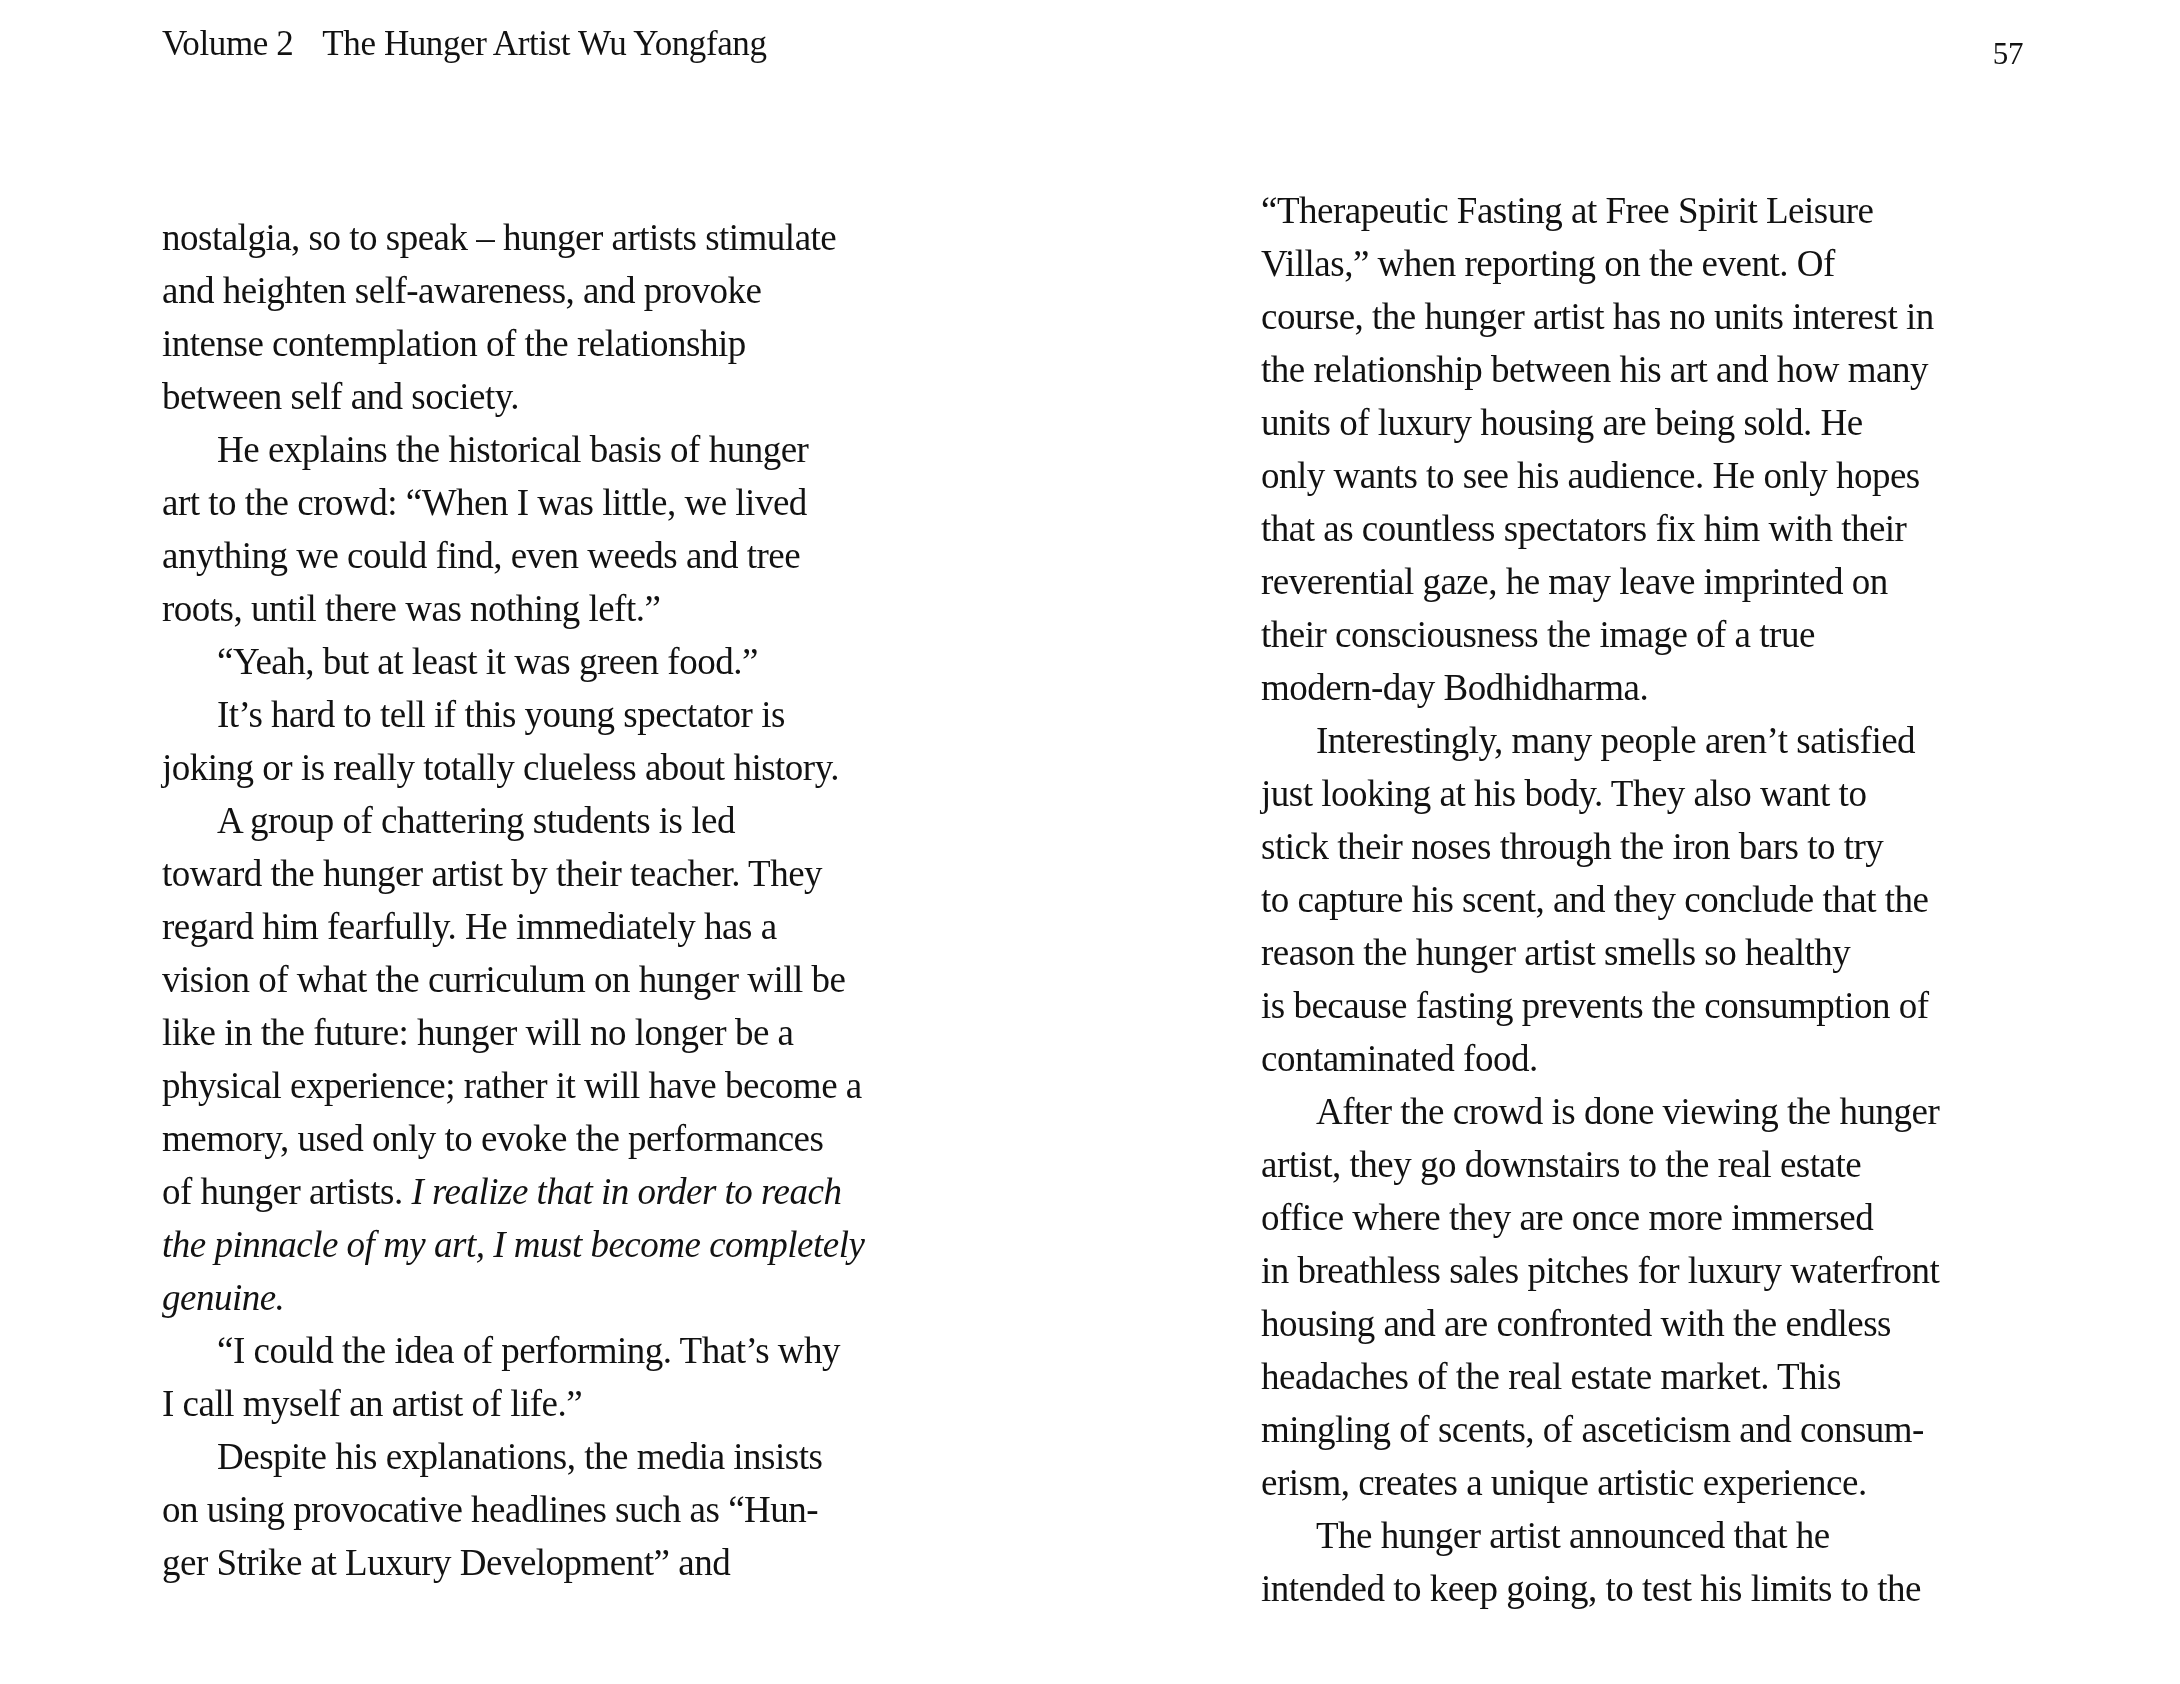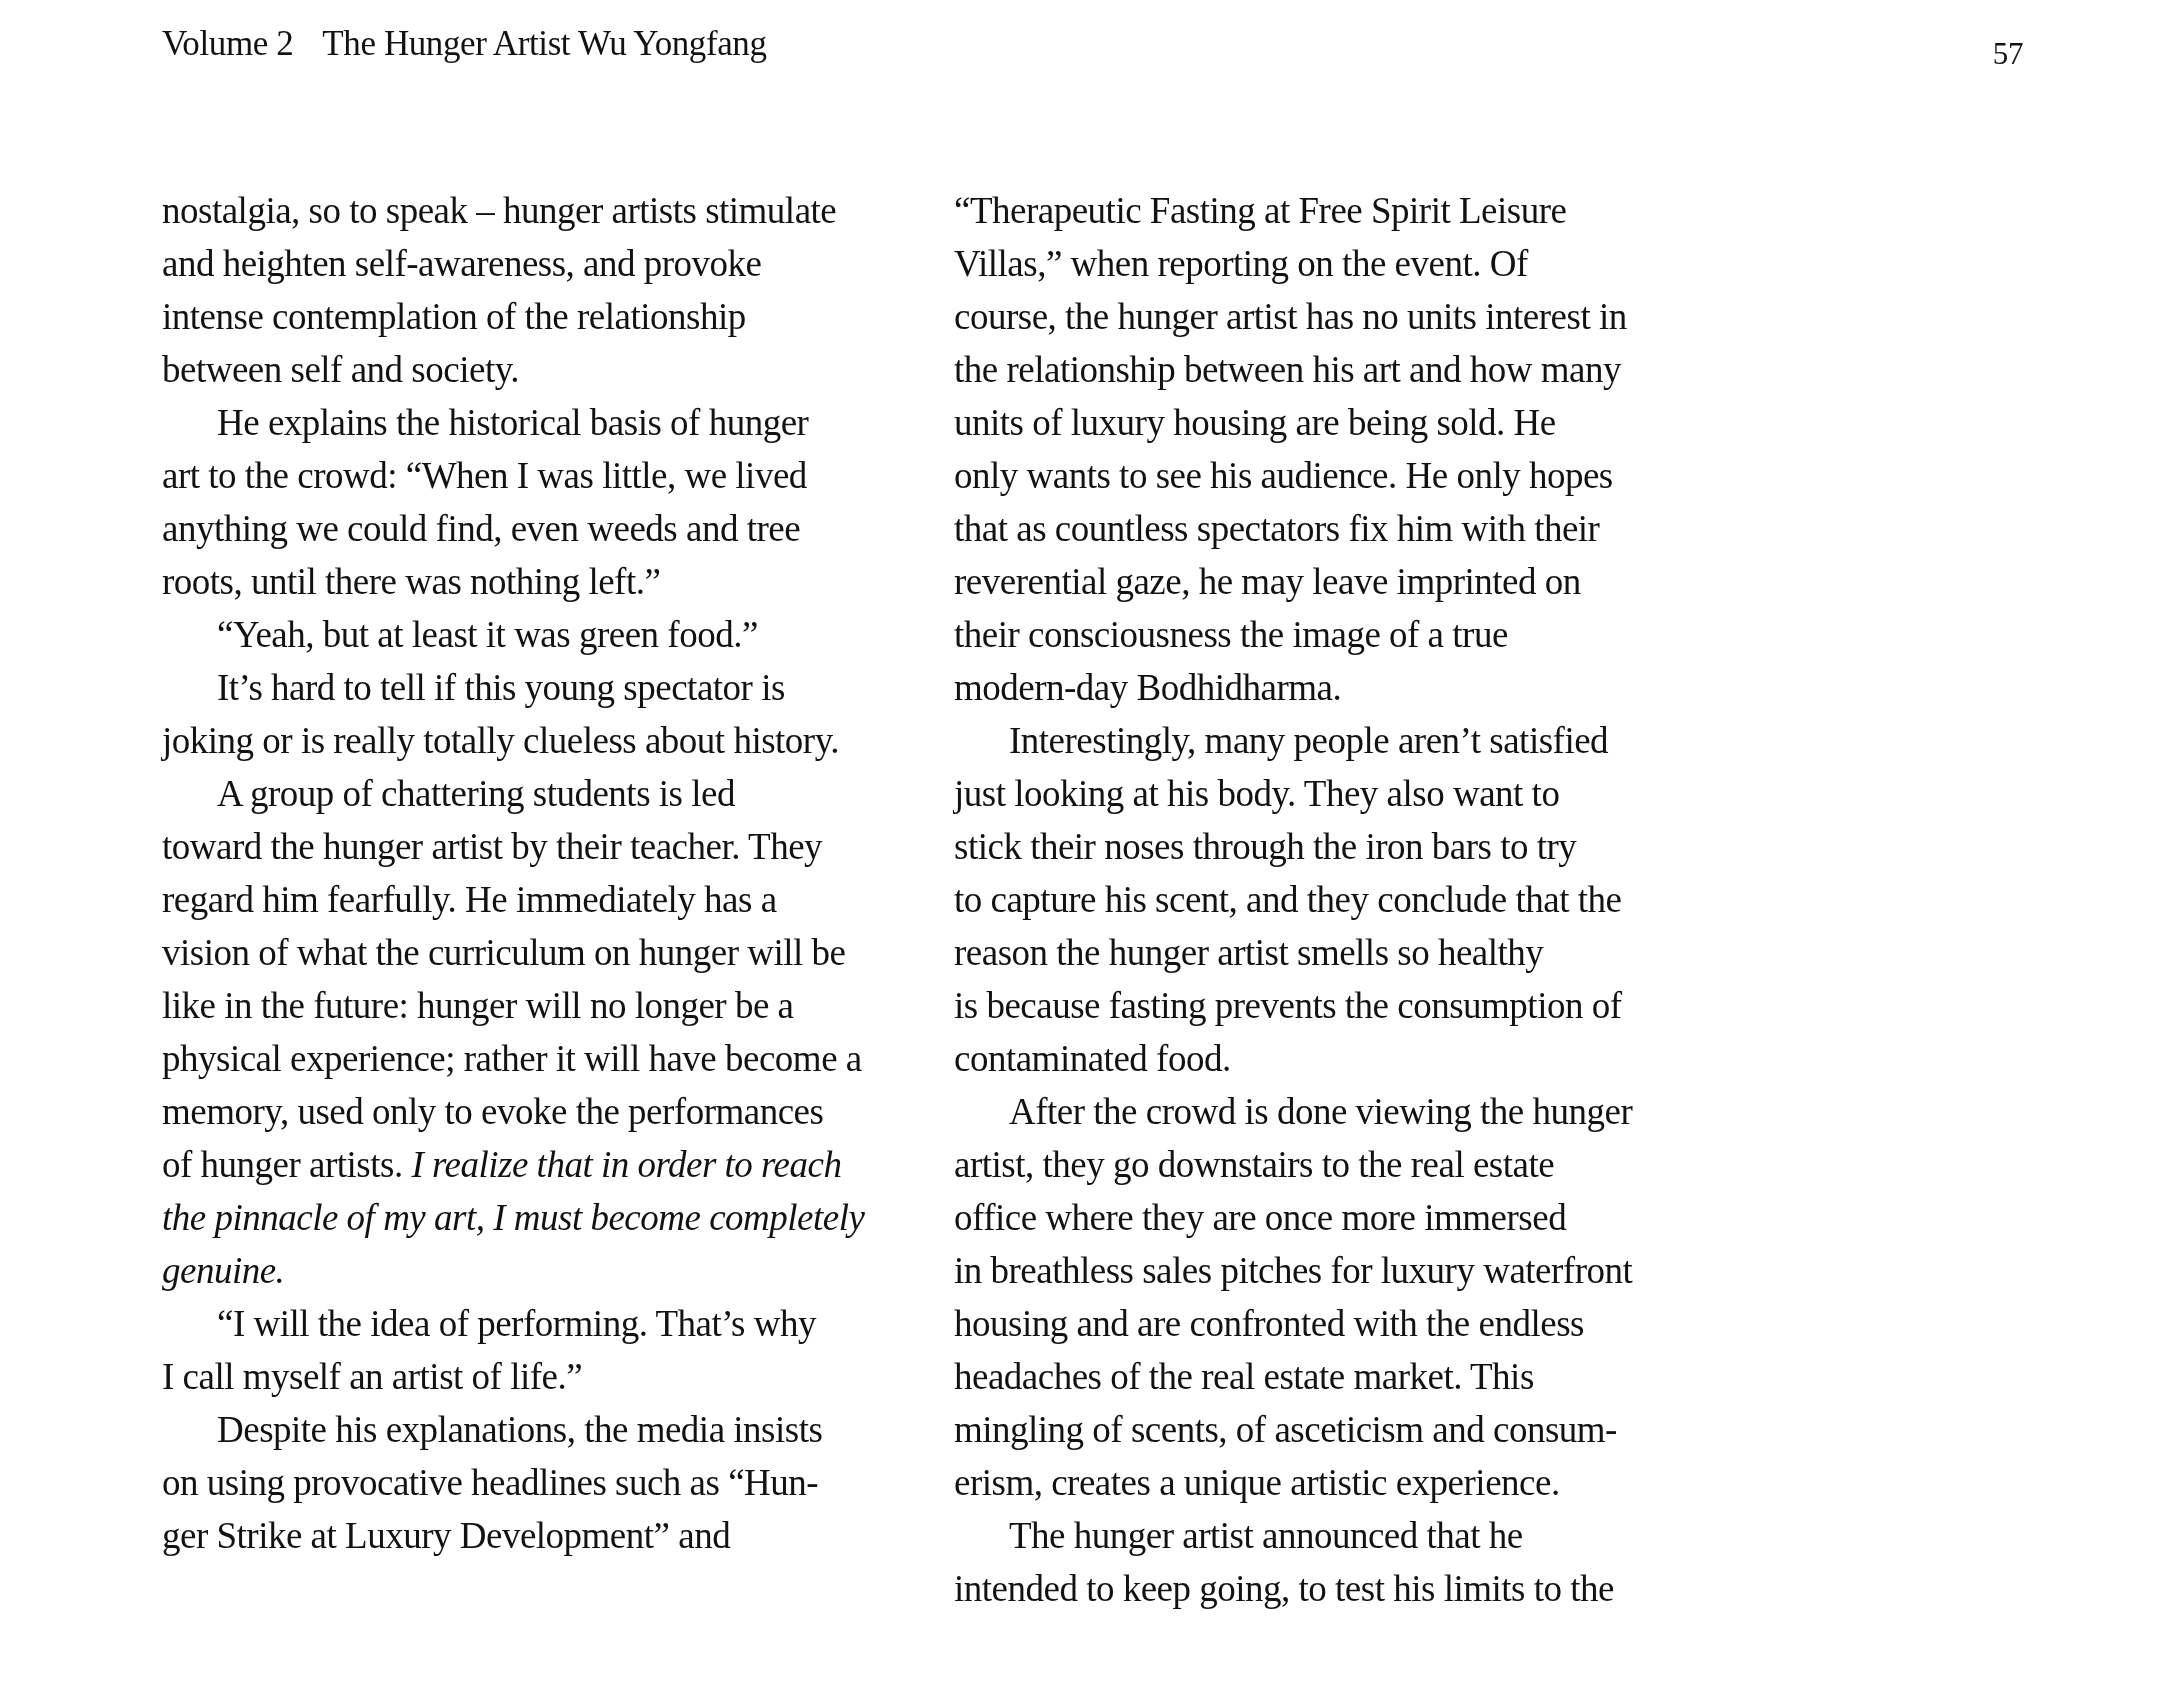--- a/index.html
+++ b/index.html
@@ -36,20 +36,22 @@
   .page-number {
     font-size: 31px;
     position: relative;
     top: 8.5px;
   }
   .columns {
     position: absolute;
     top: 184px;
     left: 162px;
     display: flex;
+    gap: 307px;
+    align-items: center;
   }
   .column {
     width: 792px;
   }
   .line {
     font-size: 37px;
     line-height: 53px;
     letter-spacing: -0.5px;
     white-space: nowrap;
   }
@@ -99,21 +101,21 @@
           <div class="line"><span>regard him fearfully. He immediately has a</span></div>
           <div class="line"><span>vision of what the curriculum on hunger will be</span></div>
           <div class="line"><span>like in the future: hunger will no longer be a</span></div>
           <div class="line"><span>physical experience; rather it will have become a</span></div>
           <div class="line"><span>memory, used only to evoke the performances</span></div>
           <div class="line"><span>of hunger artists. </span><span class="it">I realize that in order to reach</span></div>
           <div class="line"><span class="it">the pinnacle of my art, I must become completely</span></div>
           <div class="line"><span class="it">genuine.</span></div>
         </div>
         <div class="para indent">
-          <div class="line"><span>“I will the idea of performing. That’s why</span></div>
+          <div class="line"><span>“I could the idea of performing. That’s why</span></div>
           <div class="line"><span>I call myself an artist of life.”</span></div>
         </div>
         <div class="para indent">
           <div class="line"><span>Despite his explanations, the media insists</span></div>
           <div class="line"><span>on using provocative headlines such as “Hun-</span></div>
           <div class="line"><span>ger Strike at Luxury Development” and</span></div>
         </div>
       </section>
     <section class="column">
         <div class="para">

